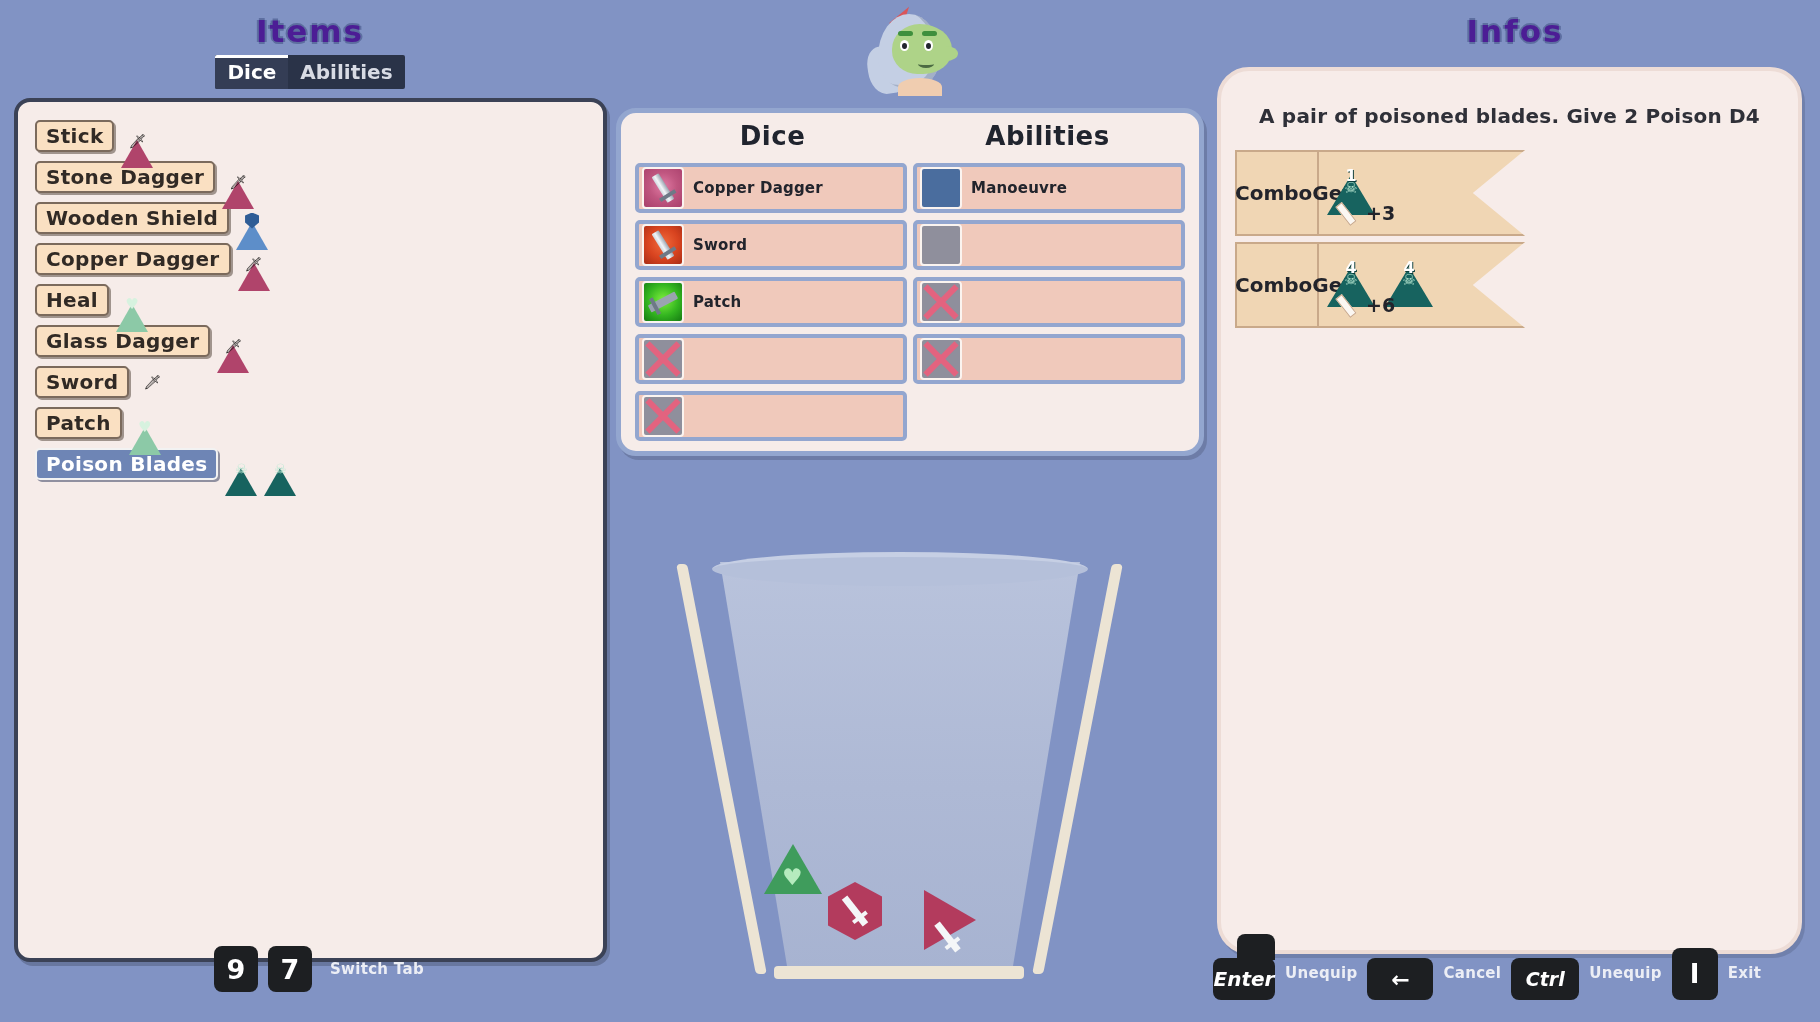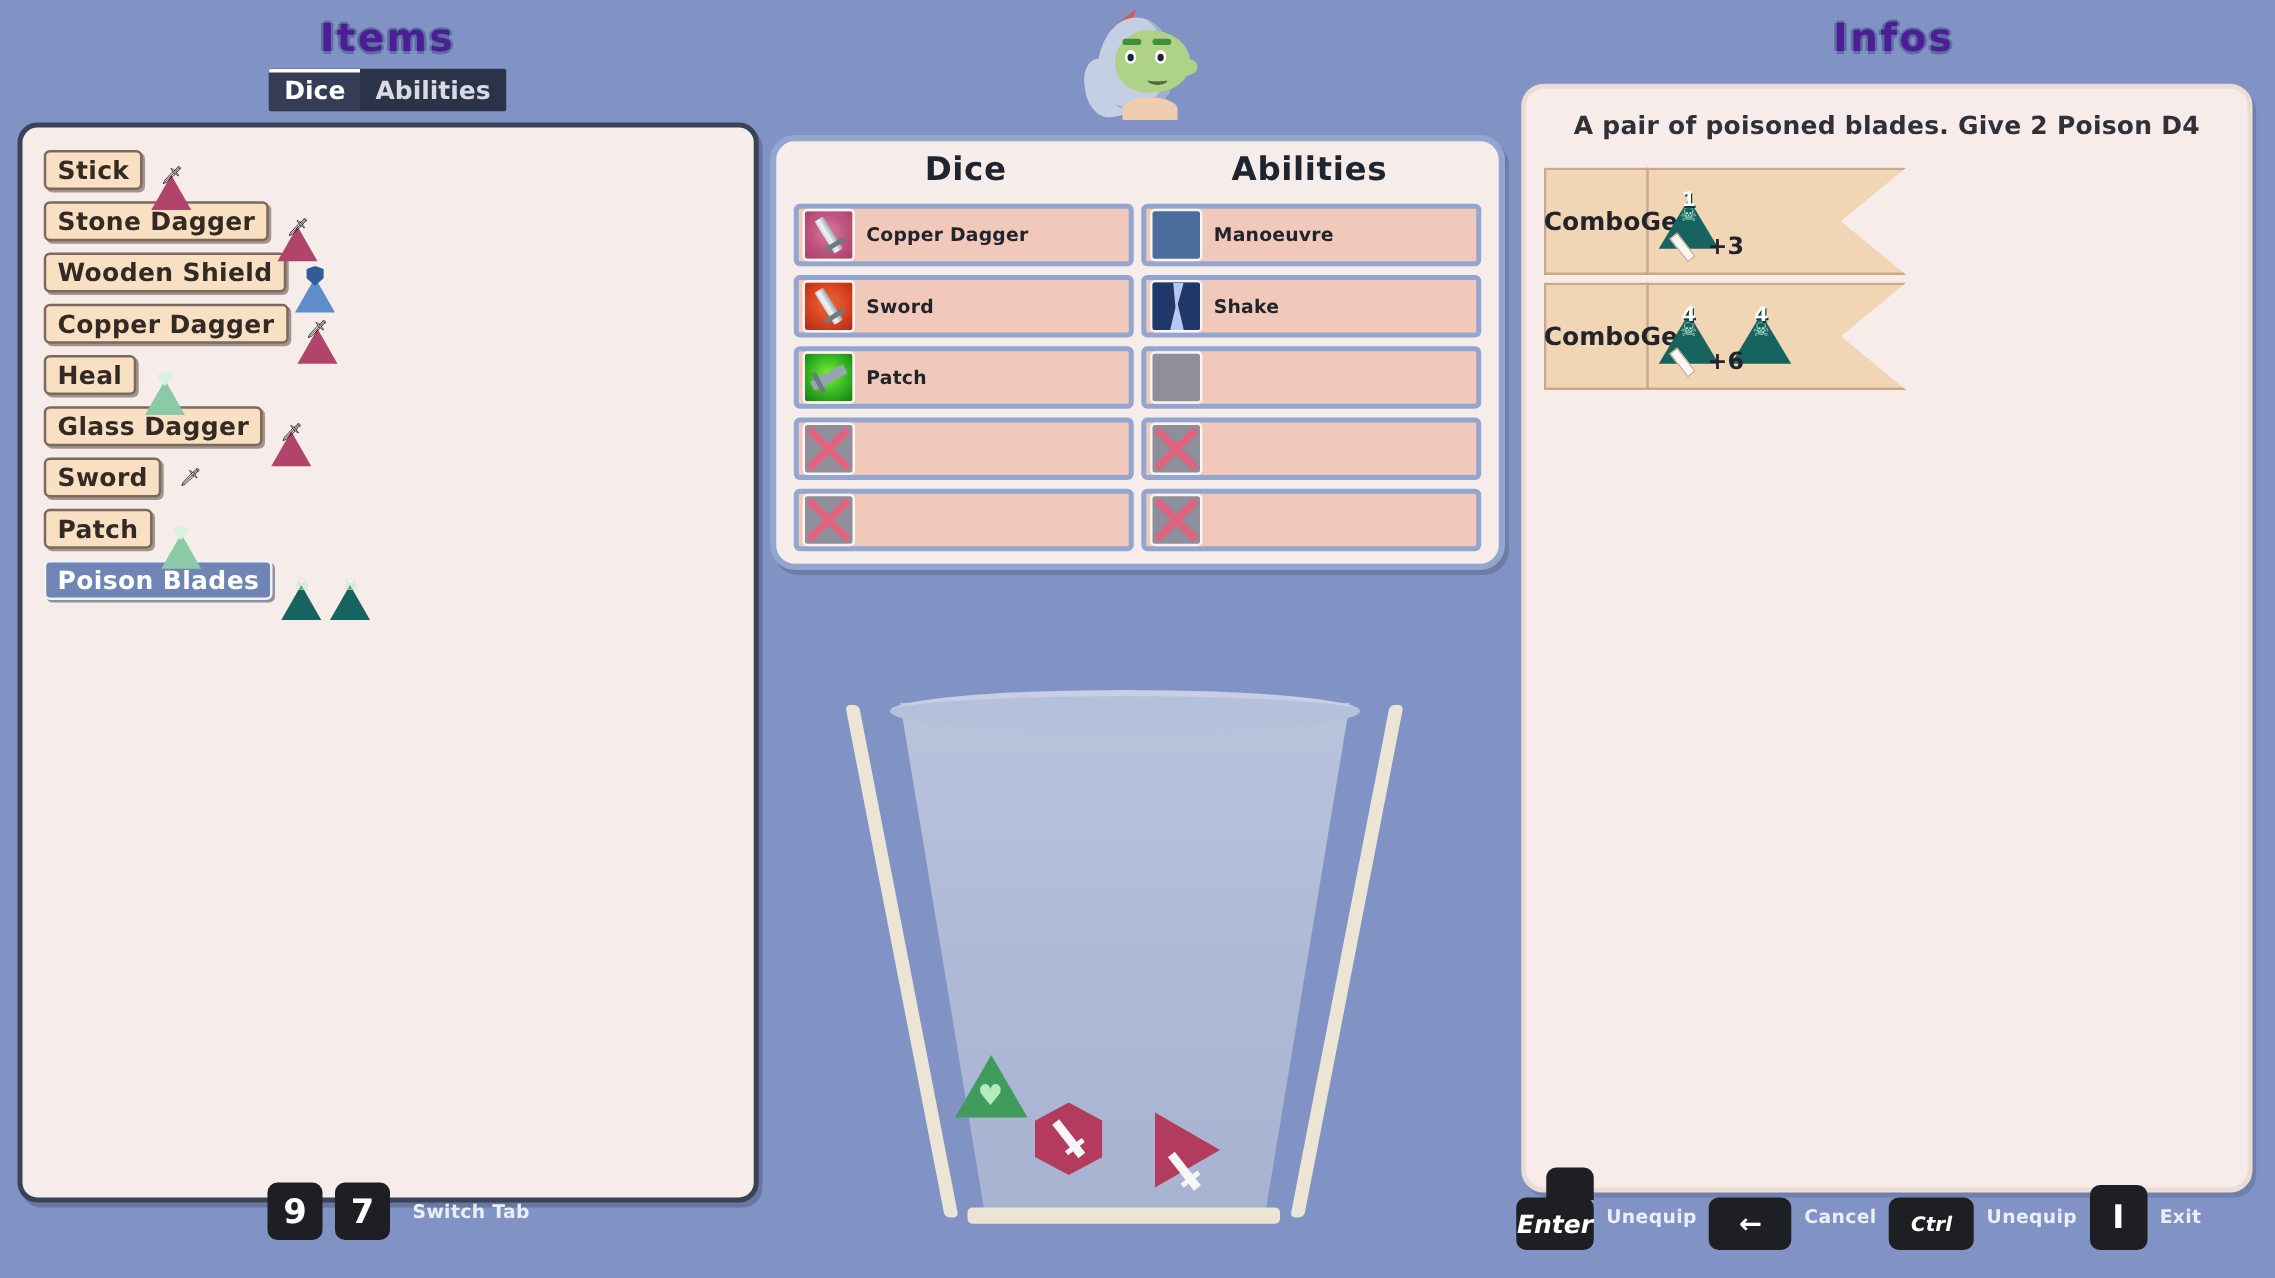--- a/index.html
+++ b/index.html
@@ -406,23 +406,23 @@
     width: 610px; height: 1022px;
   }
   #infos-title { margin-top: 13px; }
 
   #infos-panel {
     position: absolute;
     left: 7px; top: 67px;
     width: 585px; height: 887px;
     background: #f7ece9;
     border: 4px solid #eddcd6;
-    border-radius: 18px;
+    border-radius: 32px;
     box-shadow: 3px 4px 0 rgba(40,46,64,.18);
-    padding: 14px 10px 0 10px;
+    padding: 30px 10px 0 10px;
   }
 
   #info-description {
     text-align: center;
     font-size: 20px;
     font-weight: bold;
     color: #2f3038;
     letter-spacing: .2px;
     padding: 3px 8px 0 8px;
   }
@@ -547,21 +547,21 @@
     position: absolute;
     right: 0; top: -24px;
     width: 38px; height: 26px;
     background: #1d1f22;
     border-radius: 8px 8px 0 0;
   }
   #key-back {
     width: 66px; height: 42px;
     font-size: 22px; font-style: normal;
   }
-  #key-ctrl { width: 68px; height: 42px; font-size: 16px; }
+  #key-ctrl { width: 68px; height: 42px; font-size: 19px; }
   #key-i    { width: 46px; height: 52px; font-size: 26px; font-style: normal; }
   #hints-right .hint-label { margin-bottom: 18px; }
 </style>
 </head>
 <body>
 
 <div id="items-column">
 
   <div id="items-title" class="panel-title">Items</div>
 
@@ -712,26 +712,20 @@
       </div>
     </div>
 
     <div class="da-col">
 
       <div class="slot">
         <div class="slot-icon ico-manoeuvre"></div>
         <span class="slot-label">Manoeuvre</span>
       </div>
 
-      <div class="slot">
-        <div class="slot-icon ico-shake">
-          <span class="shake-art"></span>
-        </div>
-        <span class="slot-label">Shake</span>
-      </div>
 
       <div class="slot">
         <div class="slot-icon ico-grey"></div>
         <span class="slot-label"></span>
       </div>
 
       <div class="slot">
         <div class="slot-icon ico-locked">
           <span class="lock-x"></span>
         </div>

